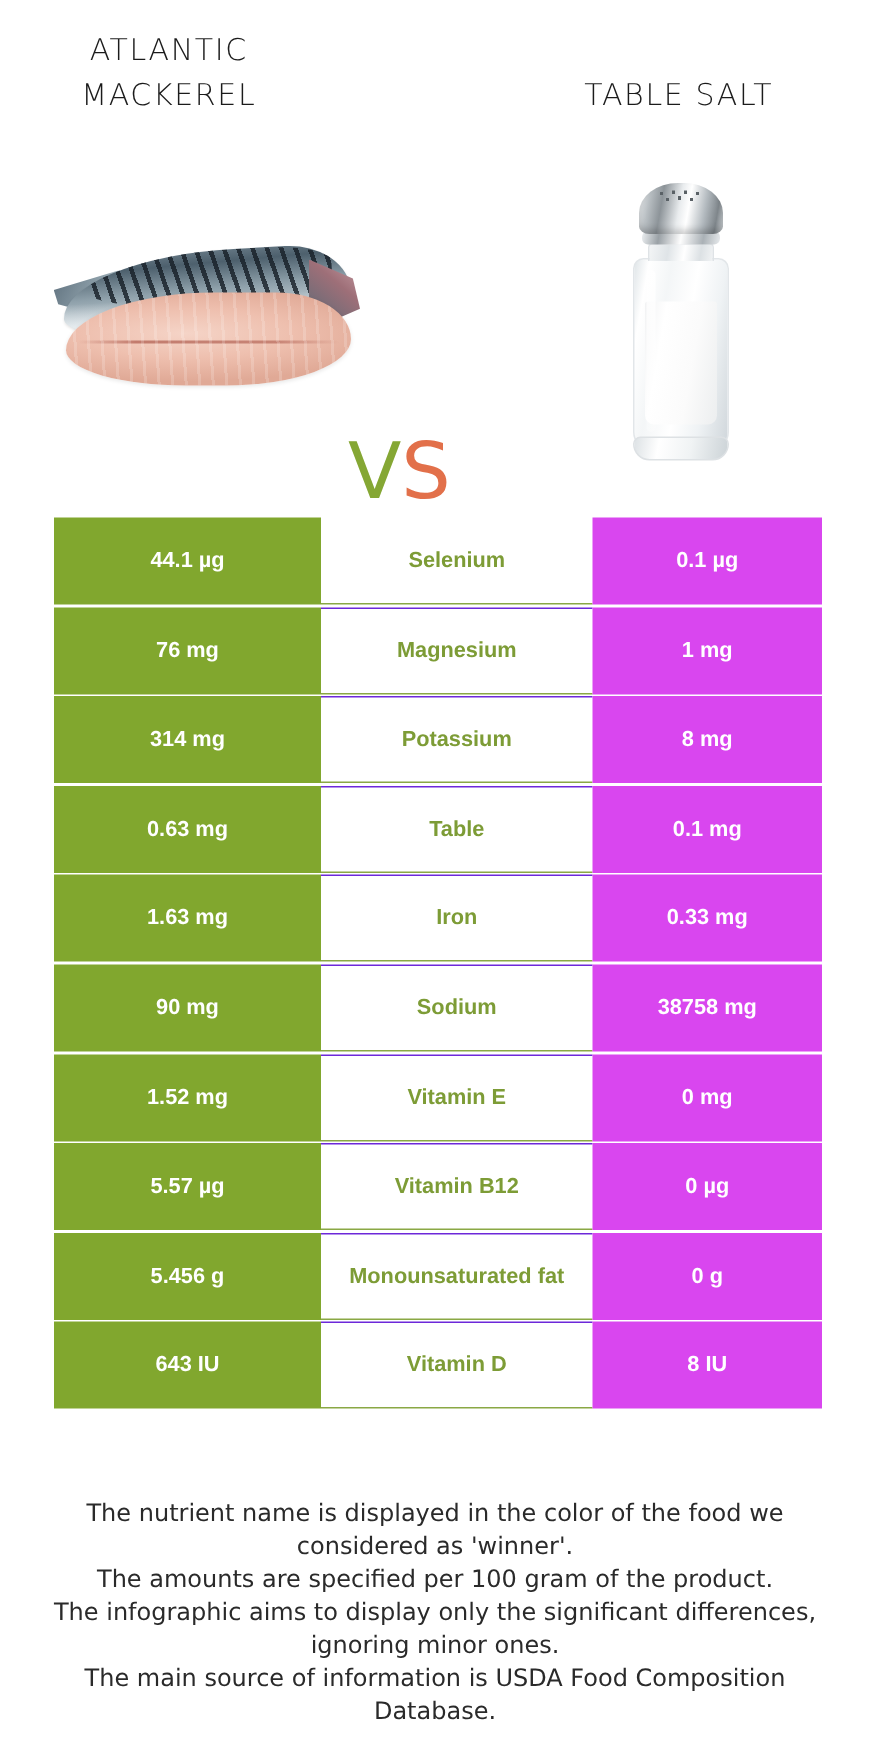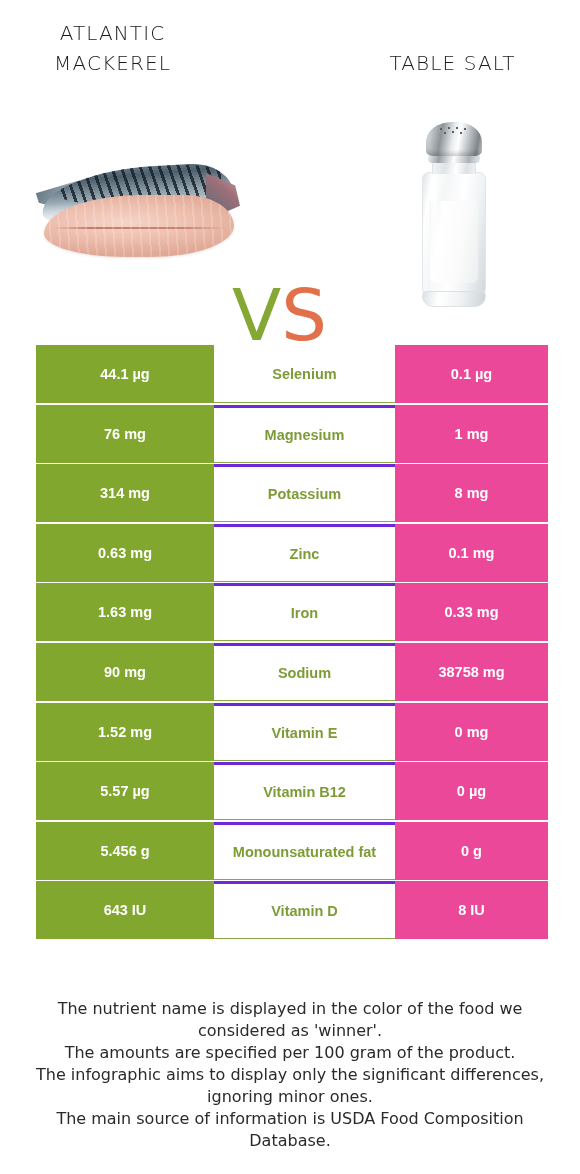--- a/index.html
+++ b/index.html
@@ -126,21 +126,21 @@
     background: repeating-linear-gradient(86deg,
       rgba(255,255,255,0) 0px, rgba(255,255,255,0) 7px,
       rgba(255,255,255,.32) 7px, rgba(255,255,255,.32) 9px);
     opacity: .55;
   }
 
   
   .vs {
     position: absolute;
     left: 232px; top: 175px;
-    font-size: 72px;
+    font-size: 52px;
     line-height: 80px;
     font-weight: 400;
     letter-spacing: 0px;
     font-family: "DejaVu Sans", sans-serif;
   }
   .vs .v { color: #85a734; }
   .vs .s { color: #e2704a; }
 
   
   .shaker {
@@ -246,26 +246,26 @@
   }
   .cell.left {
     width: 178px;
     background: #81a72e;
     color: #ffffff;
   }
   .cell.mid {
     width: 181px;
     background: #ffffff;
     color: #7d9c36;
-    border-top: 3px solid #6d28d9;
+    border-top: 1px solid #6d28d9;
     border-bottom: 1px solid #8aa844;
   }
   .cell.right {
     width: 153px;
-    background: #ec4899;
+    background: #d946ef;
     color: #ffffff;
   }
   .row:first-child .cell.mid { border-top: none; }
   .row:last-child { margin-bottom: 0; text-align: center; }
 
   
   .footer {
     position: absolute;
     left: 20px; top: 998px;
     width: 540px;
@@ -321,21 +321,21 @@
       <div class="cell mid">Magnesium</div>
       <div class="cell right">1 mg</div>
     </div>
     <div class="row">
       <div class="cell left">314 mg</div>
       <div class="cell mid">Potassium</div>
       <div class="cell right">8 mg</div>
     </div>
     <div class="row">
       <div class="cell left">0.63 mg</div>
-      <div class="cell mid">Zinc</div>
+      <div class="cell mid">Table</div>
       <div class="cell right">0.1 mg</div>
     </div>
     <div class="row">
       <div class="cell left">1.63 mg</div>
       <div class="cell mid">Iron</div>
       <div class="cell right">0.33 mg</div>
     </div>
     <div class="row">
       <div class="cell left">90 mg</div>
       <div class="cell mid">Sodium</div>

